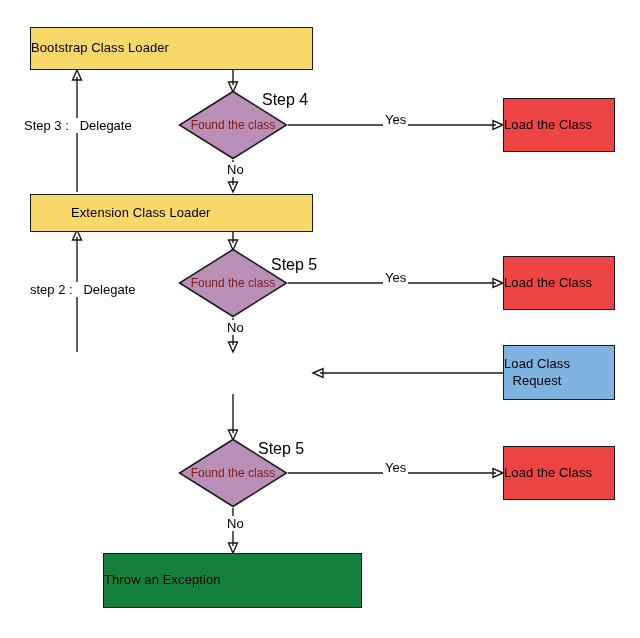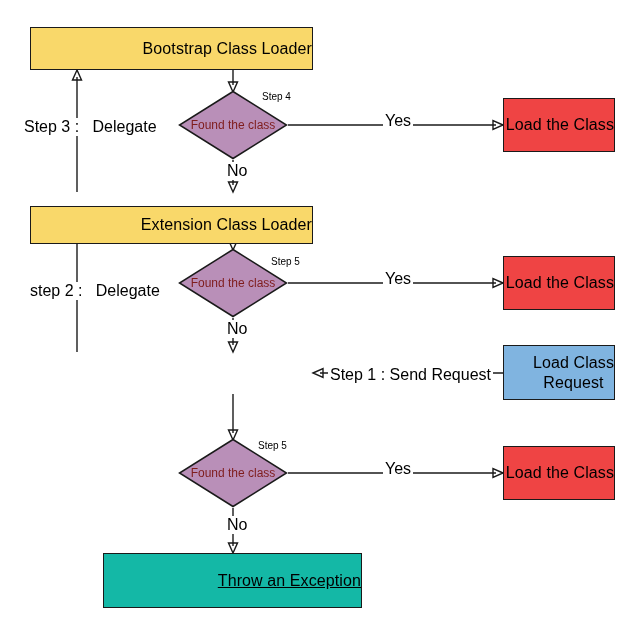--- a/index.html
+++ b/index.html
@@ -16,32 +16,32 @@
     height: 638px;
     background: #ffffff;
     overflow: hidden;
   }
   .node {
     position: absolute;
     box-sizing: border-box;
     border: 1.5px solid #1a1a1a;
     display: flex;
     align-items: center;
-    justify-content: flex-end;
+    justify-content: flex-start;
     text-align: center;
     color: #000000;
-    font-size: 16px;
+    font-size: 13px;
     line-height: 1.25;
     letter-spacing: 0.1px;
     white-space: pre-line;
   }
   .node.loader   { background: #f9d86a; }
   .node.success  { background: #ef4444; }
   .node.request  { background: #80b4e0; }
-  .node.error    { background: #14b8a6; text-decoration: underline; }
+  .node.error    { background: #15803d; }
 
   .diamond {
     position: absolute;
     box-sizing: border-box;
   }
   .diamond svg { display: block; }
   .diamond .dlabel {
     position: absolute;
     left: 0;
     top: 50%;
@@ -58,29 +58,29 @@
     overflow: visible;
   }
   .edge line, .edge path {
     stroke: #1a1a1a;
     stroke-width: 1.4;
     fill: none;
   }
 
   .elabel {
     position: absolute;
-    font-size: 16px;
+    font-size: 13px;
     color: #000;
     background: #ffffff;
     padding: 0 2px;
     white-space: pre;
   }
   .steplabel {
     position: absolute;
-    font-size: 10px;
+    font-size: 16px;
     color: #000;
     white-space: pre;
   }
 </style>
 </head>
 <body>
 
 <div id="canvas">
 
   <svg class="edge" style="left:0;top:0;width:640px;height:638px;">
@@ -140,21 +140,21 @@
 
   <svg class="edge" style="left:0;top:0;width:640px;height:638px;">
     <line x1="233" y1="508" x2="233" y2="546"></line>
     <path d="M233,553 L228.5,543 L237.5,543 Z" fill="#1a1a1a" stroke="none"></path>
   </svg>
 
   <div class="node loader" style="left:30px;top:27px;width:283px;height:43px;">
     <span>Bootstrap Class Loader</span>
   </div>
 
-  <div class="node loader" style="left:30px;top:206px;width:283px;height:38px;">
+  <div class="node loader" style="left:30px;top:194px;width:283px;height:38px;padding-left:40px;">
     <span>Extension Class Loader</span>
   </div>
 
 
   <div class="diamond" style="left:178px;top:90px;width:110px;height:70px;">
     <svg width="110" height="70" viewBox="0 0 110 70">
       <polygon points="55,1.5 108.5,35 55,68.5 1.5,35" fill="#b98fb8" stroke="#1a1a1a" stroke-width="1.5"></polygon>
     </svg>
     <div class="dlabel">Found the class</div>
   </div>
@@ -201,15 +201,14 @@
   <div class="elabel" style="left:383px;top:112px;">Yes</div>
   <div class="elabel" style="left:383px;top:270px;">Yes</div>
   <div class="elabel" style="left:383px;top:460px;">Yes</div>
 
   <div class="elabel" style="left:225px;top:162px;">No</div>
   <div class="elabel" style="left:225px;top:320px;">No</div>
   <div class="elabel" style="left:225px;top:516px;">No</div>
 
   <div class="elabel" style="left:22px;top:118px;">Step 3 :   Delegate</div>
   <div class="elabel" style="left:22px;top:282px;margin-left:6px;">step 2 :   Delegate</div>
-  <div class="elabel" style="left:328px;top:366px;">Step 1 : Send Request</div>
 
 </div>
 
 </body></html>

